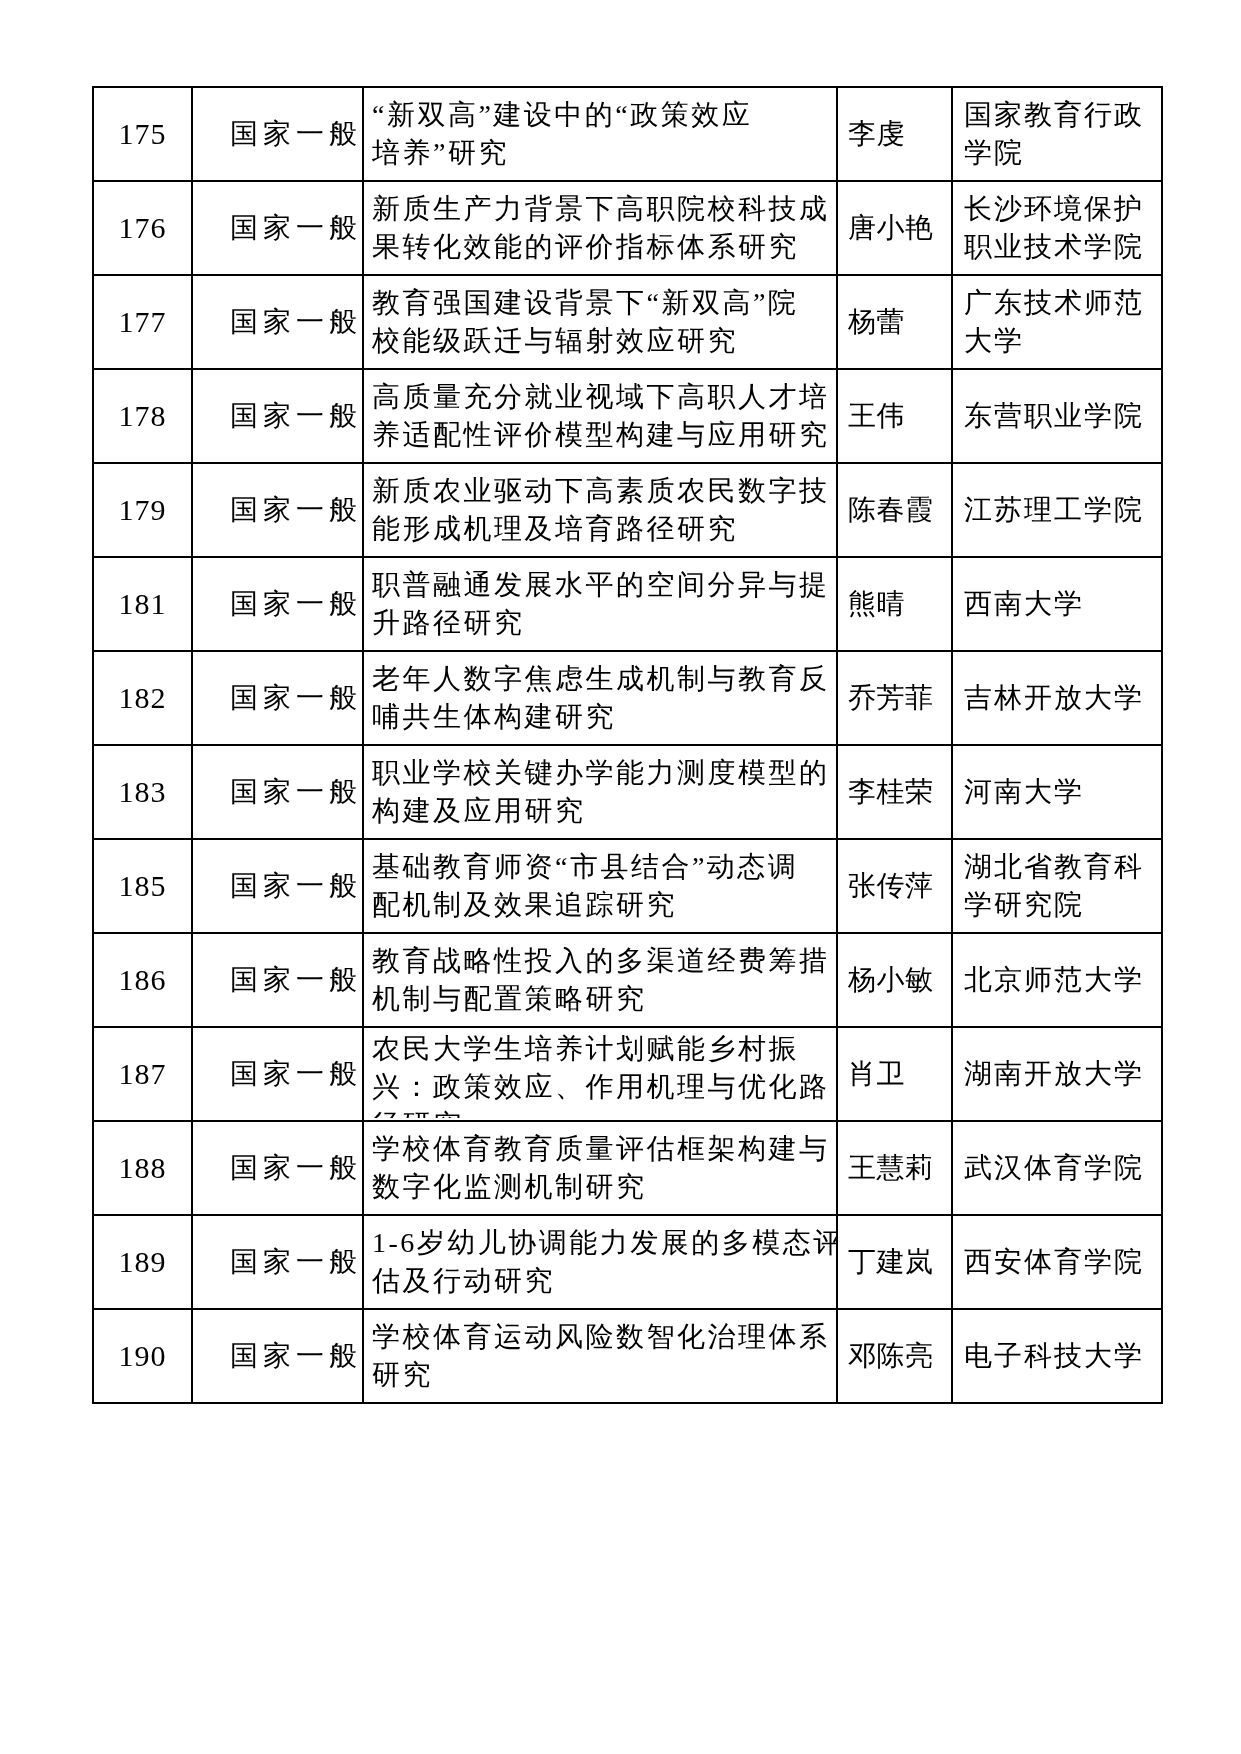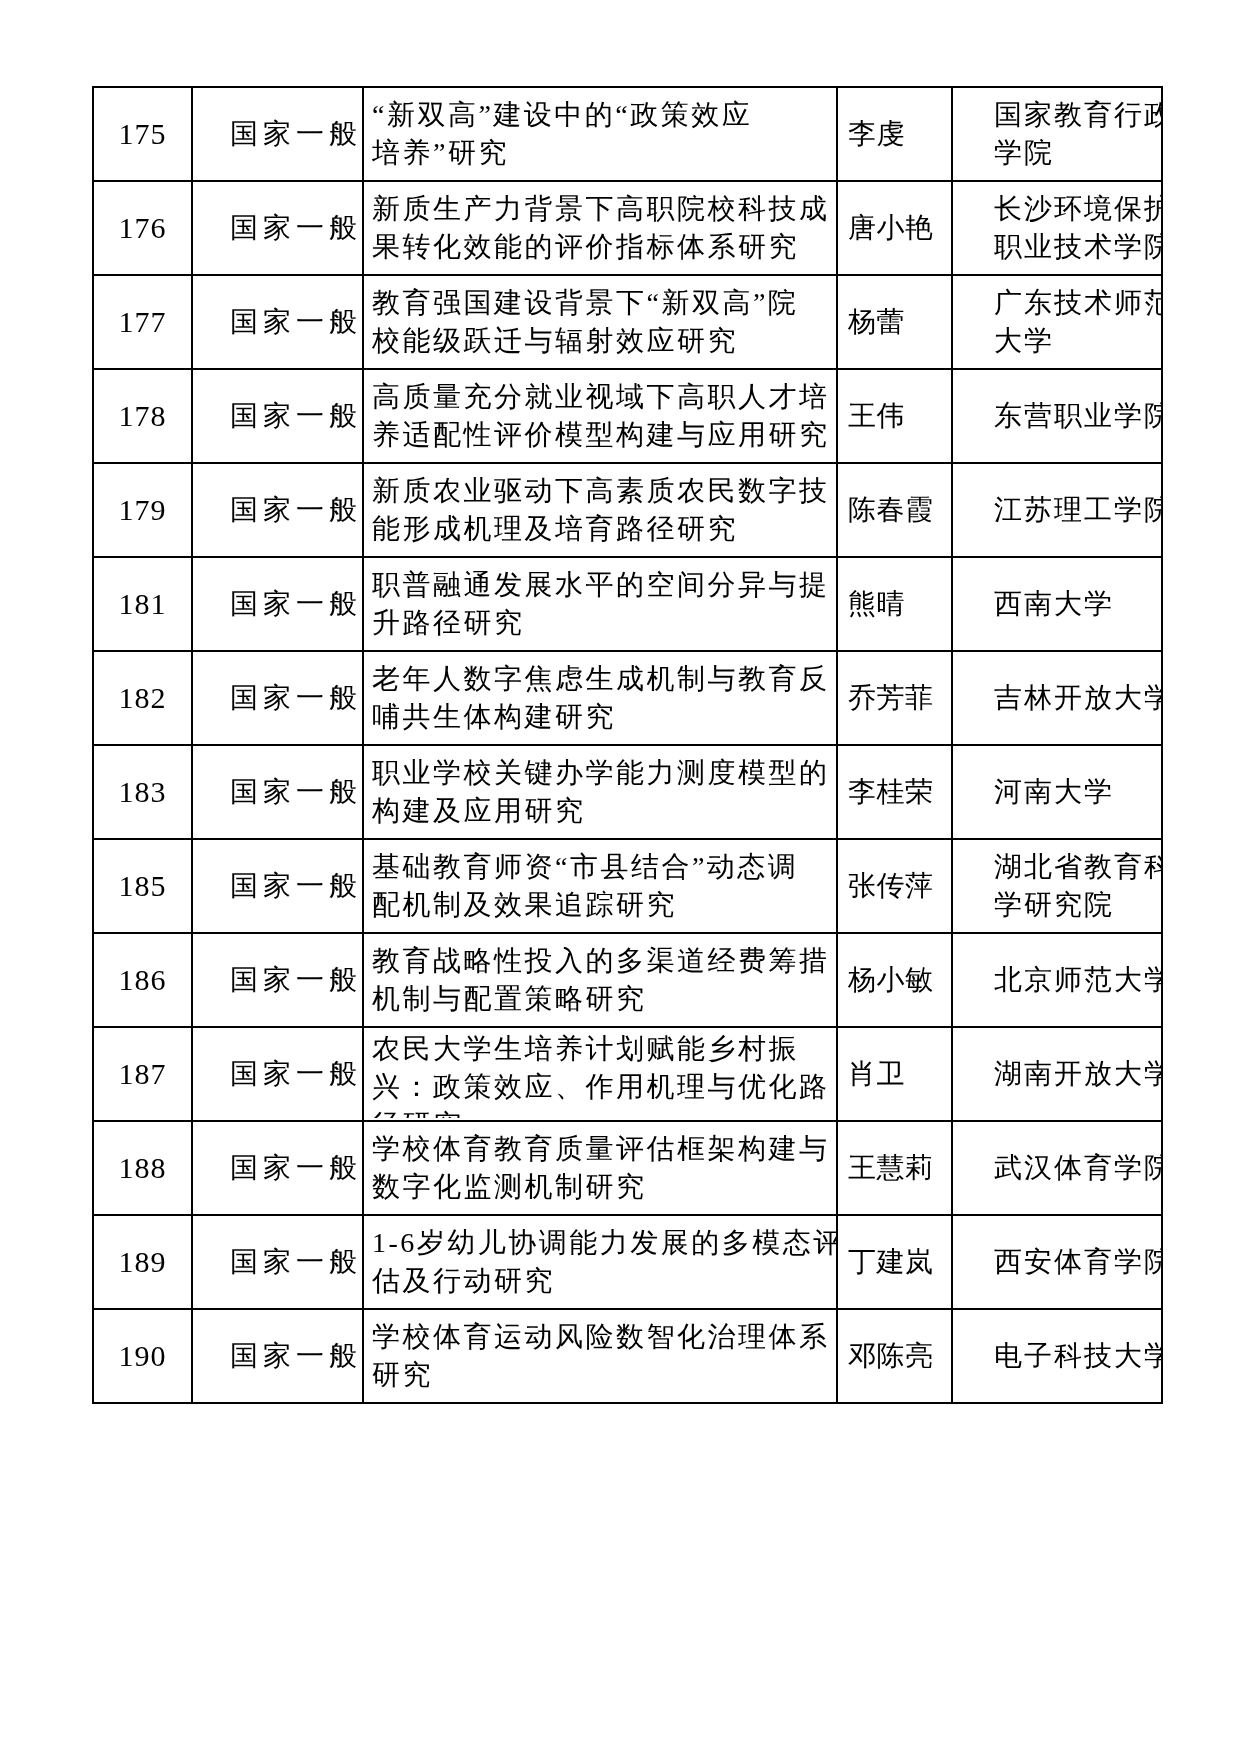--- a/index.html
+++ b/index.html
@@ -62,21 +62,20 @@
   }
   td.name .cellText {
     padding-left: 10px;
     padding-right: 10px;
     letter-spacing: 0.5px;
   }
   td.inst .cellText {
     padding-left: 11px;
     padding-right: 14px;
     letter-spacing: 2px;
-    margin-left: 30px;
   }
 </style>
 </head>
 <body>
 
 <div class="page">
   <table class="projects">
     <colgroup>
       <col class="c-no">
       <col class="c-cat">

